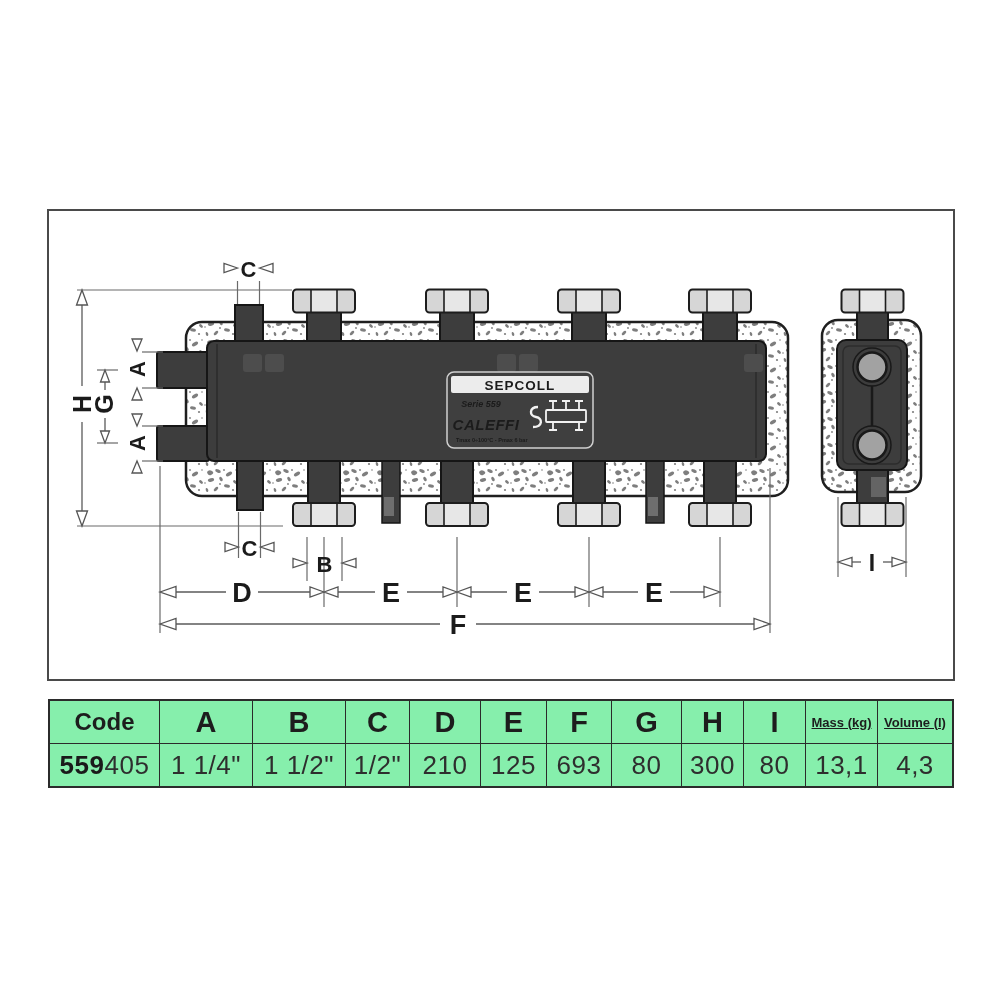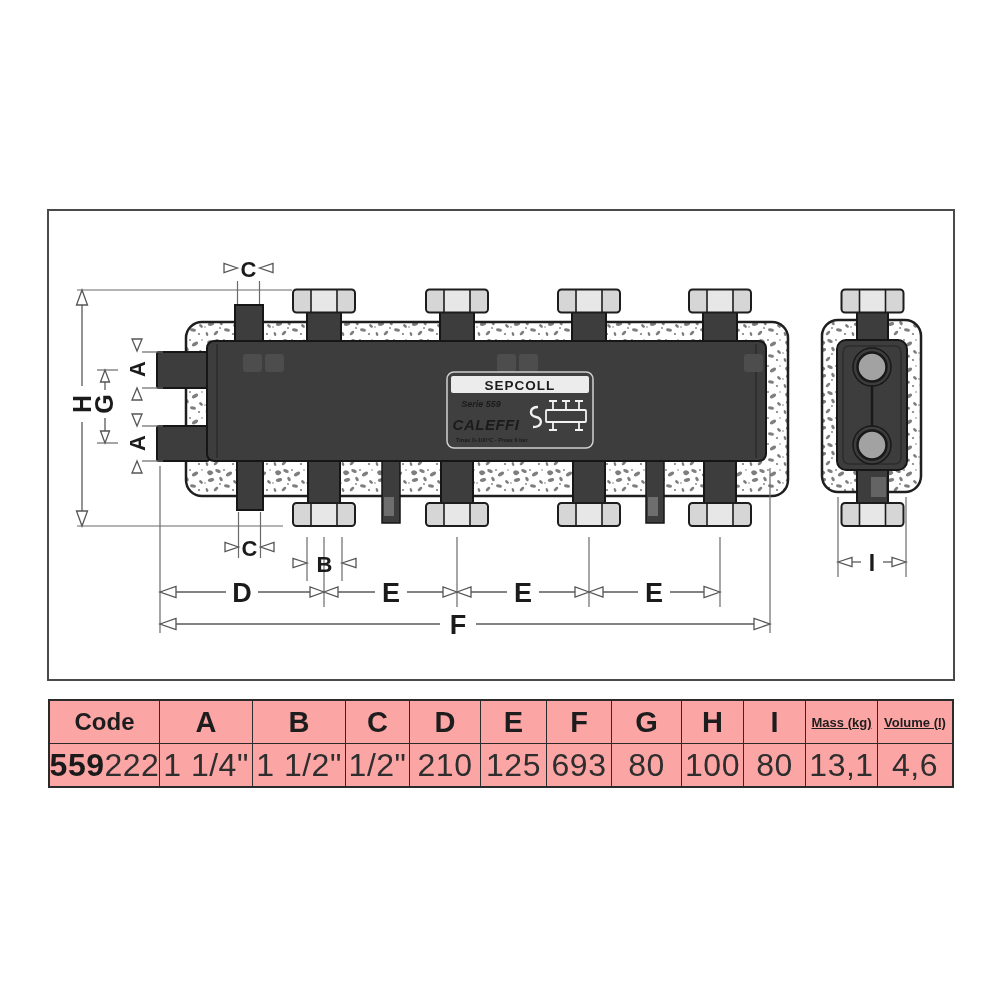--- a/index.html
+++ b/index.html
@@ -3,33 +3,33 @@
 <meta charset="utf-8">
 <style>
   html,body{margin:0;padding:0;background:#fff;}
   .page{position:relative;width:1000px;height:1000px;background:#ffffff;overflow:hidden;
         font-family:"Liberation Sans", sans-serif;}
   svg.draw{position:absolute;left:0;top:0;}
   svg text{font-family:"Liberation Sans", sans-serif;font-weight:bold;fill:#1b1b1b;}
   
   .spec-table{position:absolute;left:48px;top:699px;width:906px;height:89px;
       border:2.5px solid #2b2b2b;box-sizing:border-box;display:flex;flex-direction:column;
-      background:#fca5a5;}
+      background:#86efac;}
   .trow{display:flex;flex:1;}
   .trow.hdr{border-bottom:1.5px solid #2b2b2b;}
   .tcell{border-right:1.5px solid #2b2b2b;display:flex;align-items:center;justify-content:center;
       box-sizing:border-box;color:#1d1d1d;white-space:nowrap;overflow:hidden;}
   .tcell:last-child{border-right:none;}
   .c0{width:110px;} .c1{width:93px;} .c2{width:93px;} .c3{width:64px;} .c4{width:71px;}
   .c5{width:66px;} .c6{width:65px;} .c7{width:70px;} .c8{width:62px;} .c9{width:62px;}
   .c10{width:72px;} .c11{flex:1;}
   .hdr-code{font-weight:bold;font-size:24px;}
   .hdr-letter{font-weight:bold;font-size:29px;}
   .hdr-small{font-weight:bold;font-size:13px;text-decoration:underline;}
-  .val{font-weight:400;font-size:32px;color:#2e2e2e;letter-spacing:0.5px;}
+  .val{font-weight:400;font-size:26px;color:#2e2e2e;letter-spacing:0.5px;}
   .val-bold{font-weight:bold;color:#1a1a1a;}
 </style>
 </head>
 <body>
 
 <div class="page">
 
 <svg class="draw" width="1000" height="1000" viewBox="0 0 1000 1000">
   <defs>
     <pattern id="speck" width="34" height="26" patternUnits="userSpaceOnUse">
@@ -253,29 +253,29 @@
     <div class="tcell c6 hdr-letter">F</div>
     <div class="tcell c7 hdr-letter">G</div>
     <div class="tcell c8 hdr-letter">H</div>
     <div class="tcell c9 hdr-letter">I</div>
     <div class="tcell c10 hdr-small">Mass (kg)</div>
     <div class="tcell c11 hdr-small">Volume (l)</div>
   </div>
   <div class="trow">
     <div class="tcell c0 val">
           <span class="val-bold">559</span>
-          <span>222</span>
+          <span>405</span>
         </div>
     <div class="tcell c1 val">1 1/4"</div>
     <div class="tcell c2 val">1 1/2"</div>
     <div class="tcell c3 val">1/2"</div>
     <div class="tcell c4 val">210</div>
     <div class="tcell c5 val">125</div>
     <div class="tcell c6 val">693</div>
     <div class="tcell c7 val">80</div>
-    <div class="tcell c8 val">100</div>
+    <div class="tcell c8 val">300</div>
     <div class="tcell c9 val">80</div>
     <div class="tcell c10 val">13,1</div>
-    <div class="tcell c11 val">4,6</div>
+    <div class="tcell c11 val">4,3</div>
   </div>
 </div>
 
 </div>
 
 </body></html>

